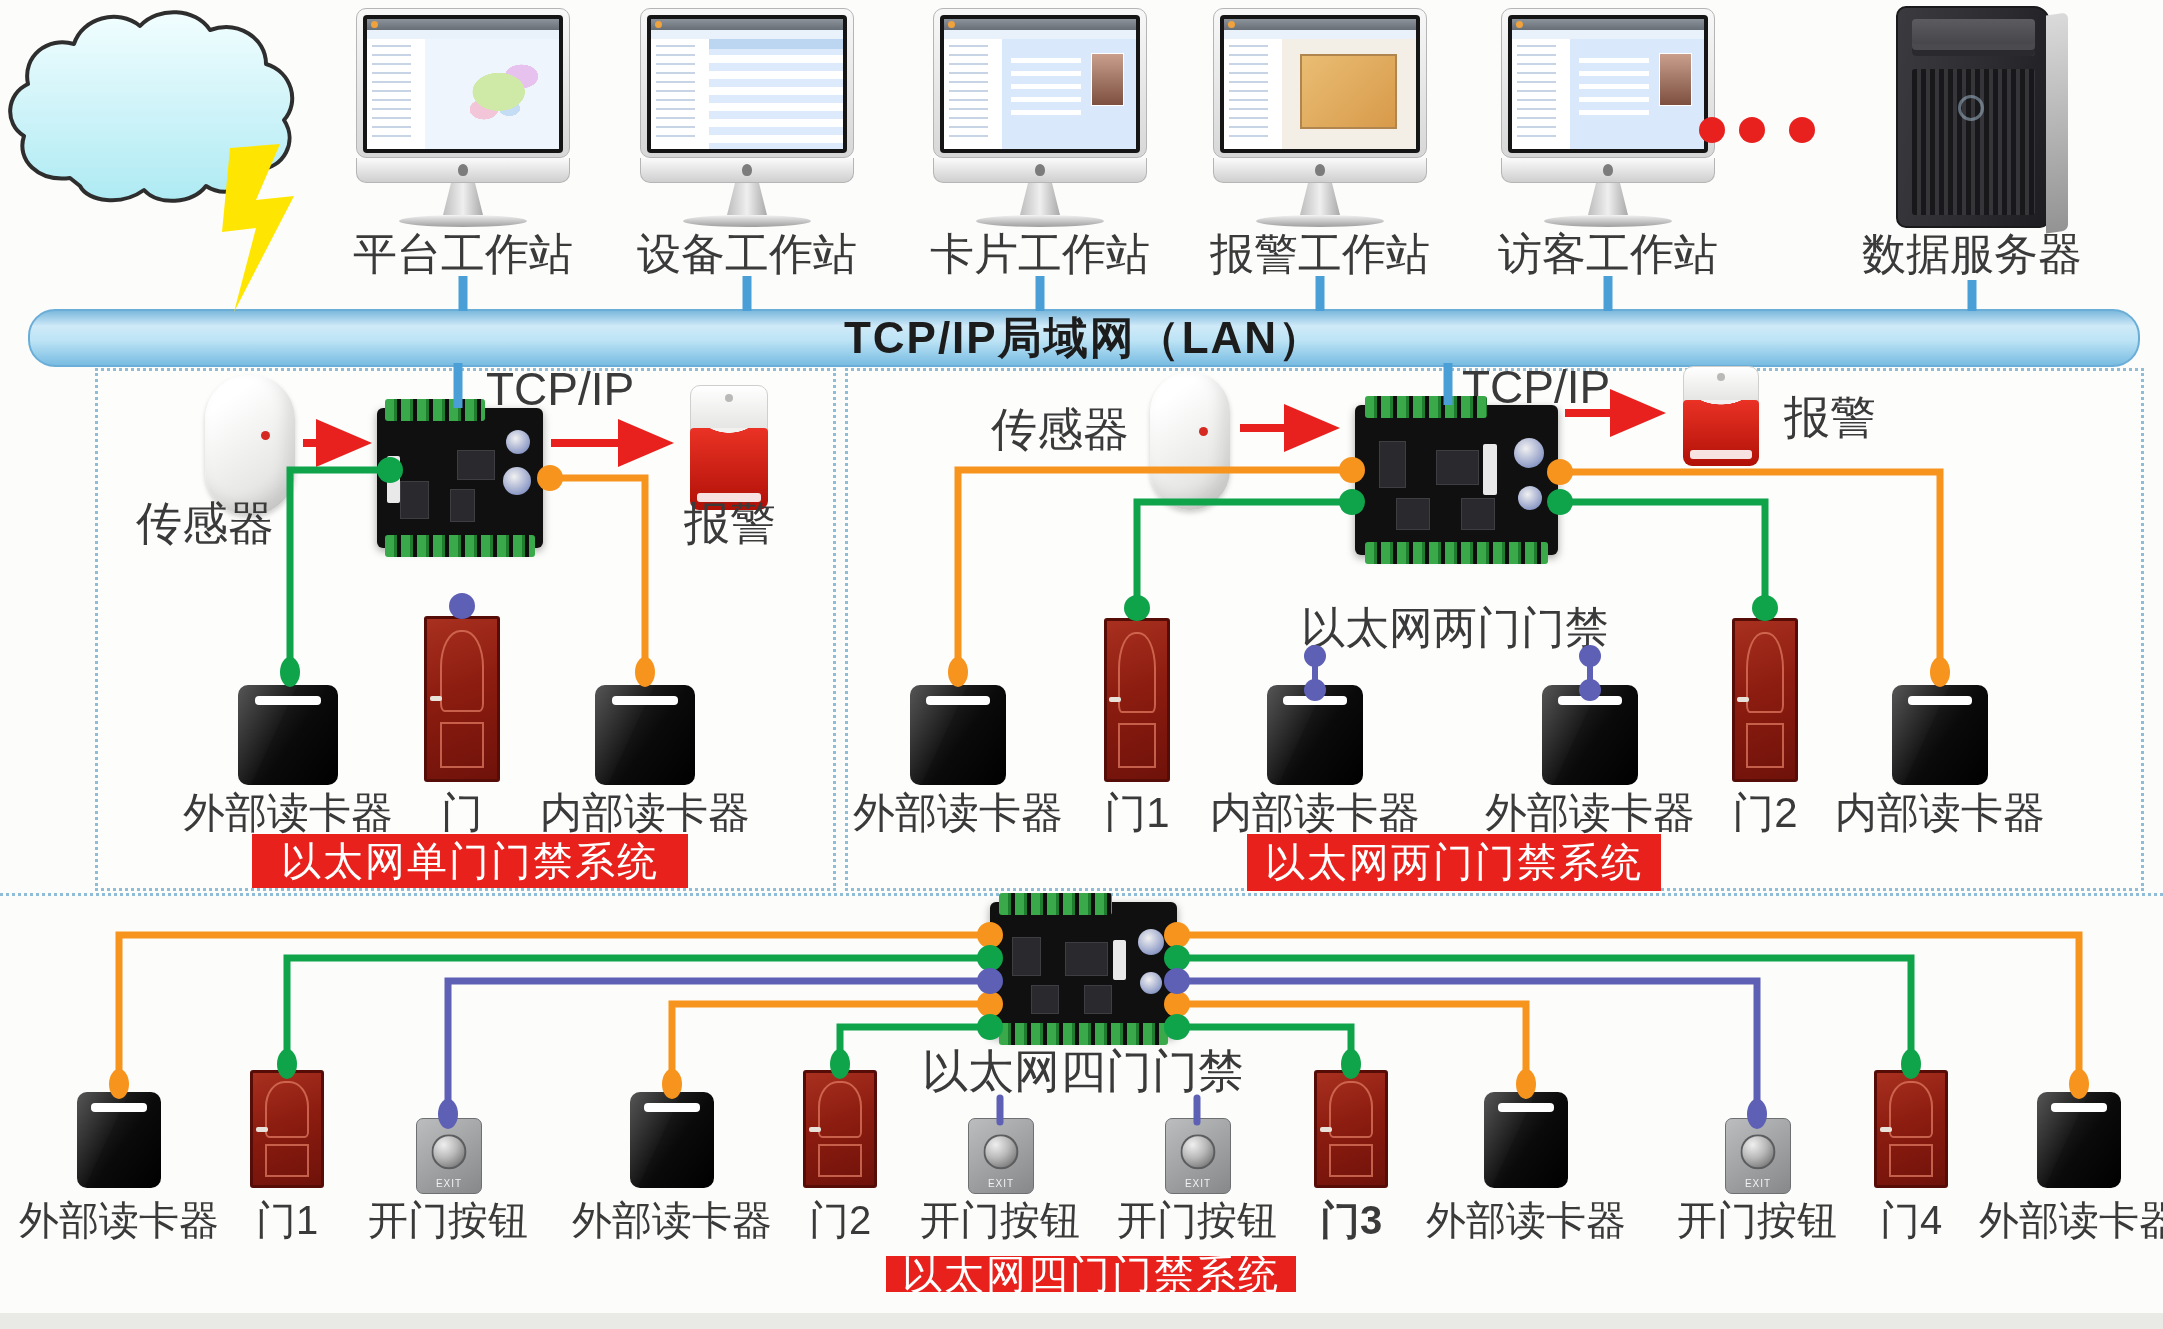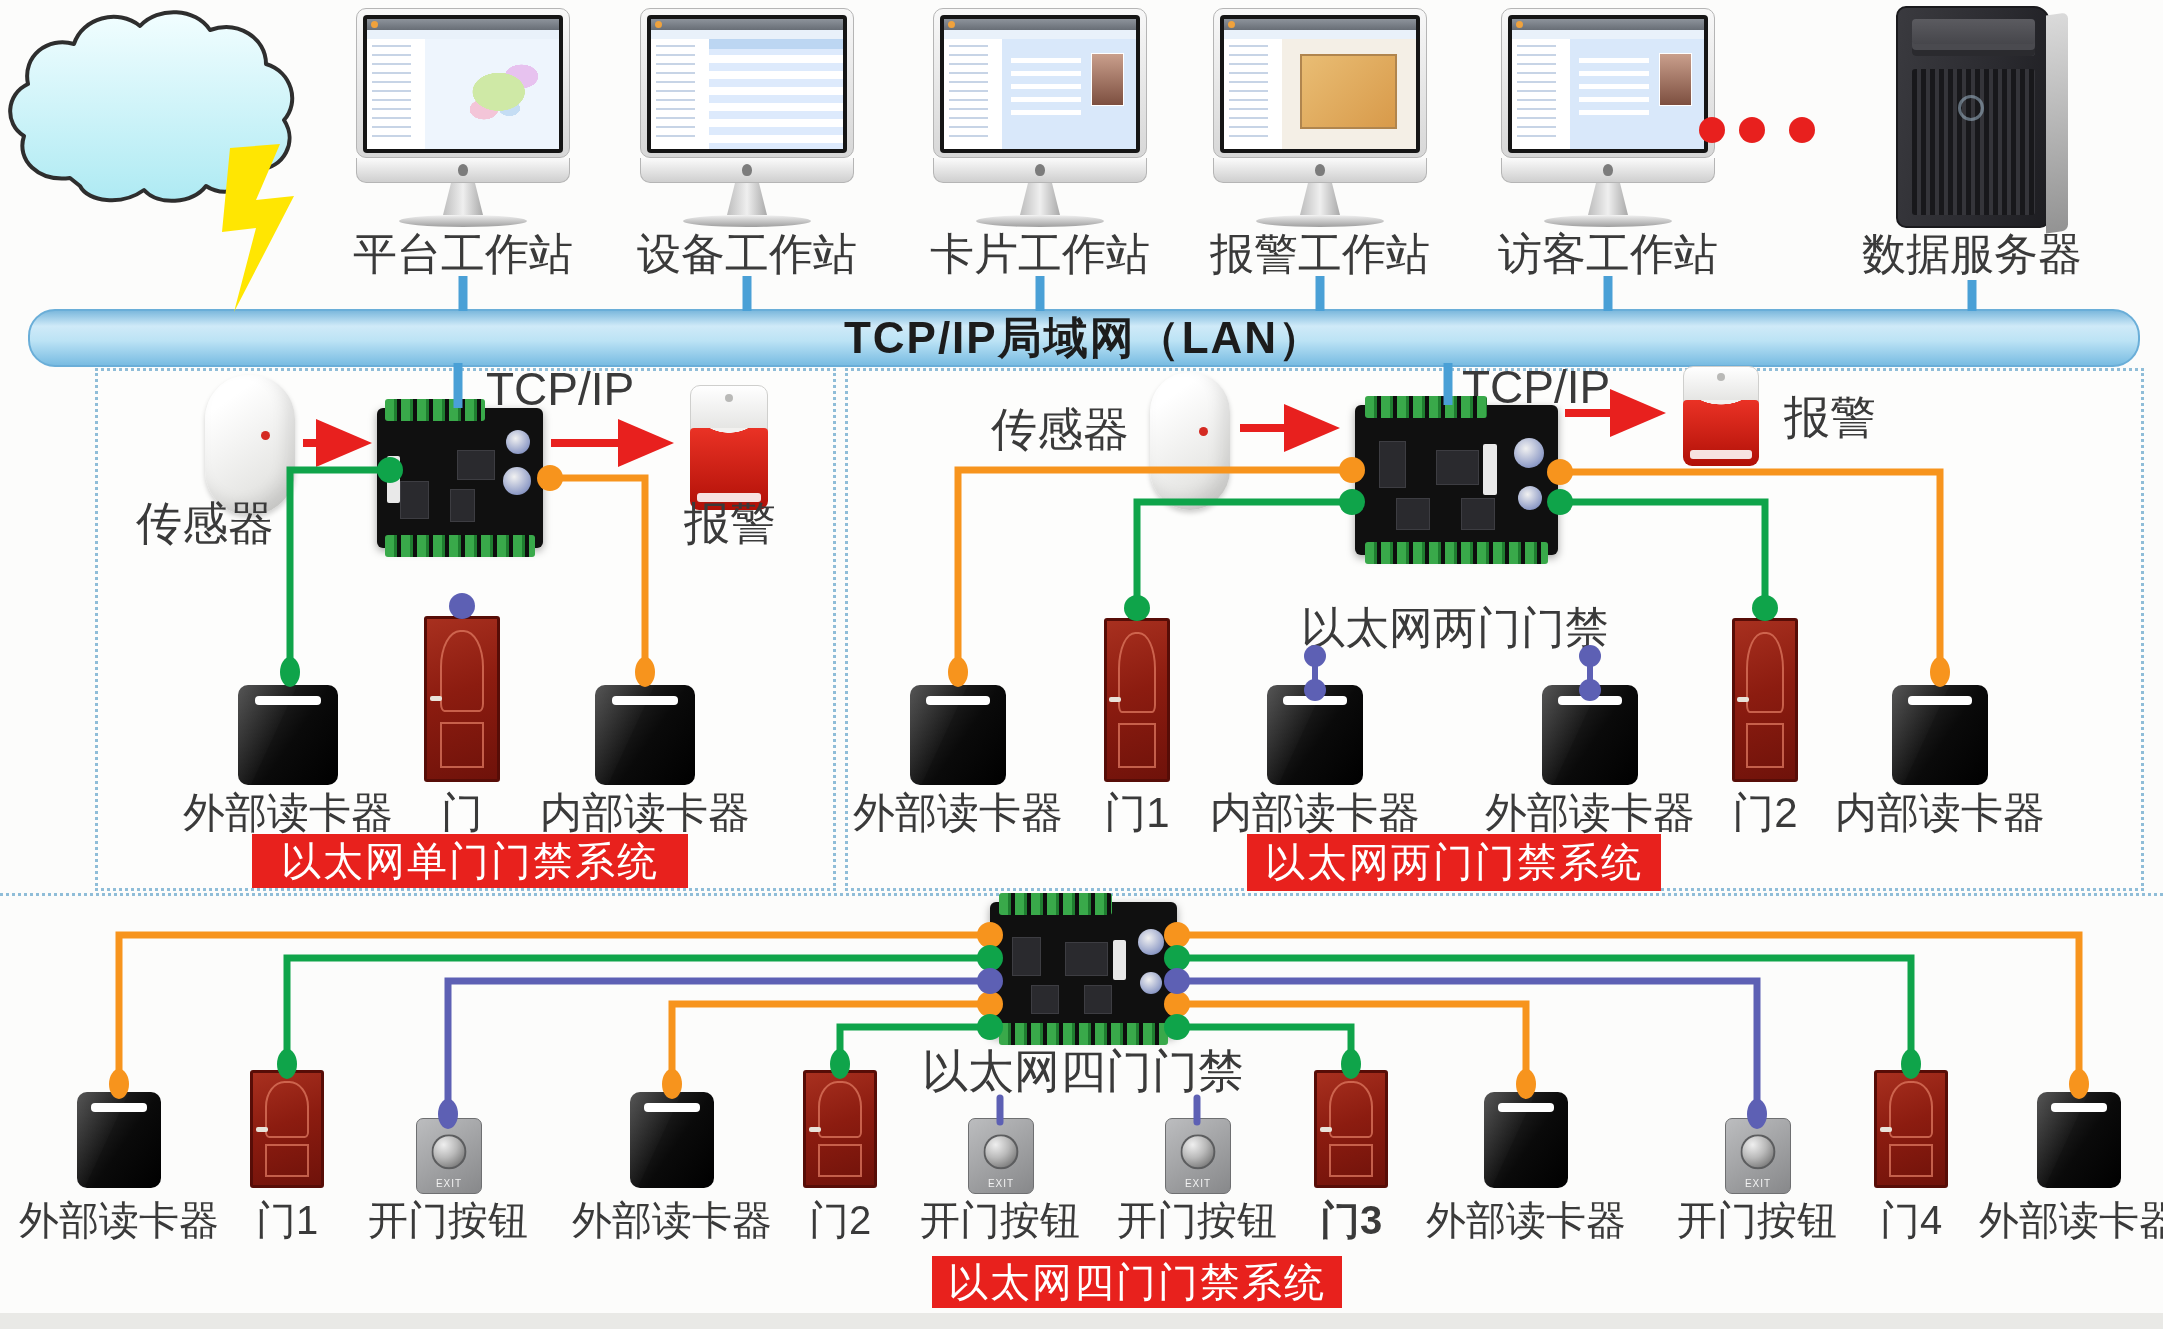--- a/index.html
+++ b/index.html
@@ -330,21 +330,21 @@
   <div class="lbl" style="left:338px;top:1198px;width:220px;font-size:40px;">开门按钮</div>
   <div class="lbl" style="left:562px;top:1198px;width:220px;font-size:40px;">外部读卡器</div>
   <div class="lbl" style="left:730px;top:1198px;width:220px;font-size:40px;">门2</div>
   <div class="lbl" style="left:890px;top:1198px;width:220px;font-size:40px;">开门按钮</div>
   <div class="lbl" style="left:1087px;top:1198px;width:220px;font-size:40px;">开门按钮</div>
   <div class="lbl" style="left:1241px;top:1198px;width:220px;font-size:40px;font-weight:bold;">门3</div>
   <div class="lbl" style="left:1416px;top:1198px;width:220px;font-size:40px;">外部读卡器</div>
   <div class="lbl" style="left:1647px;top:1198px;width:220px;font-size:40px;">开门按钮</div>
   <div class="lbl" style="left:1801px;top:1198px;width:220px;font-size:40px;">门4</div>
   <div class="lbl" style="left:1969px;top:1198px;width:220px;font-size:40px;">外部读卡器</div>
-  <div class="banner" style="left:932px;top:1256px;width:410px;height:52px;">以太网四门门禁系统</div>
+  <div class="banner" style="left:886px;top:1256px;width:410px;height:36px;">以太网四门门禁系统</div>
 
   <div class="floor"></div>
 
   <svg class="wires" width="2163" height="1329" viewBox="0 0 2163 1329">
     <defs>
       <marker id="arr" markerWidth="8" markerHeight="8" refX="5.5" refY="3" orient="auto" markerUnits="strokeWidth">
         <path d="M0,0 L7,3 L0,6 Z" fill="#e8201e"></path>
       </marker>
       <linearGradient id="cg" x1="0" y1="0" x2="0" y2="1">
         <stop offset="0" stop-color="#f2feff"></stop>

